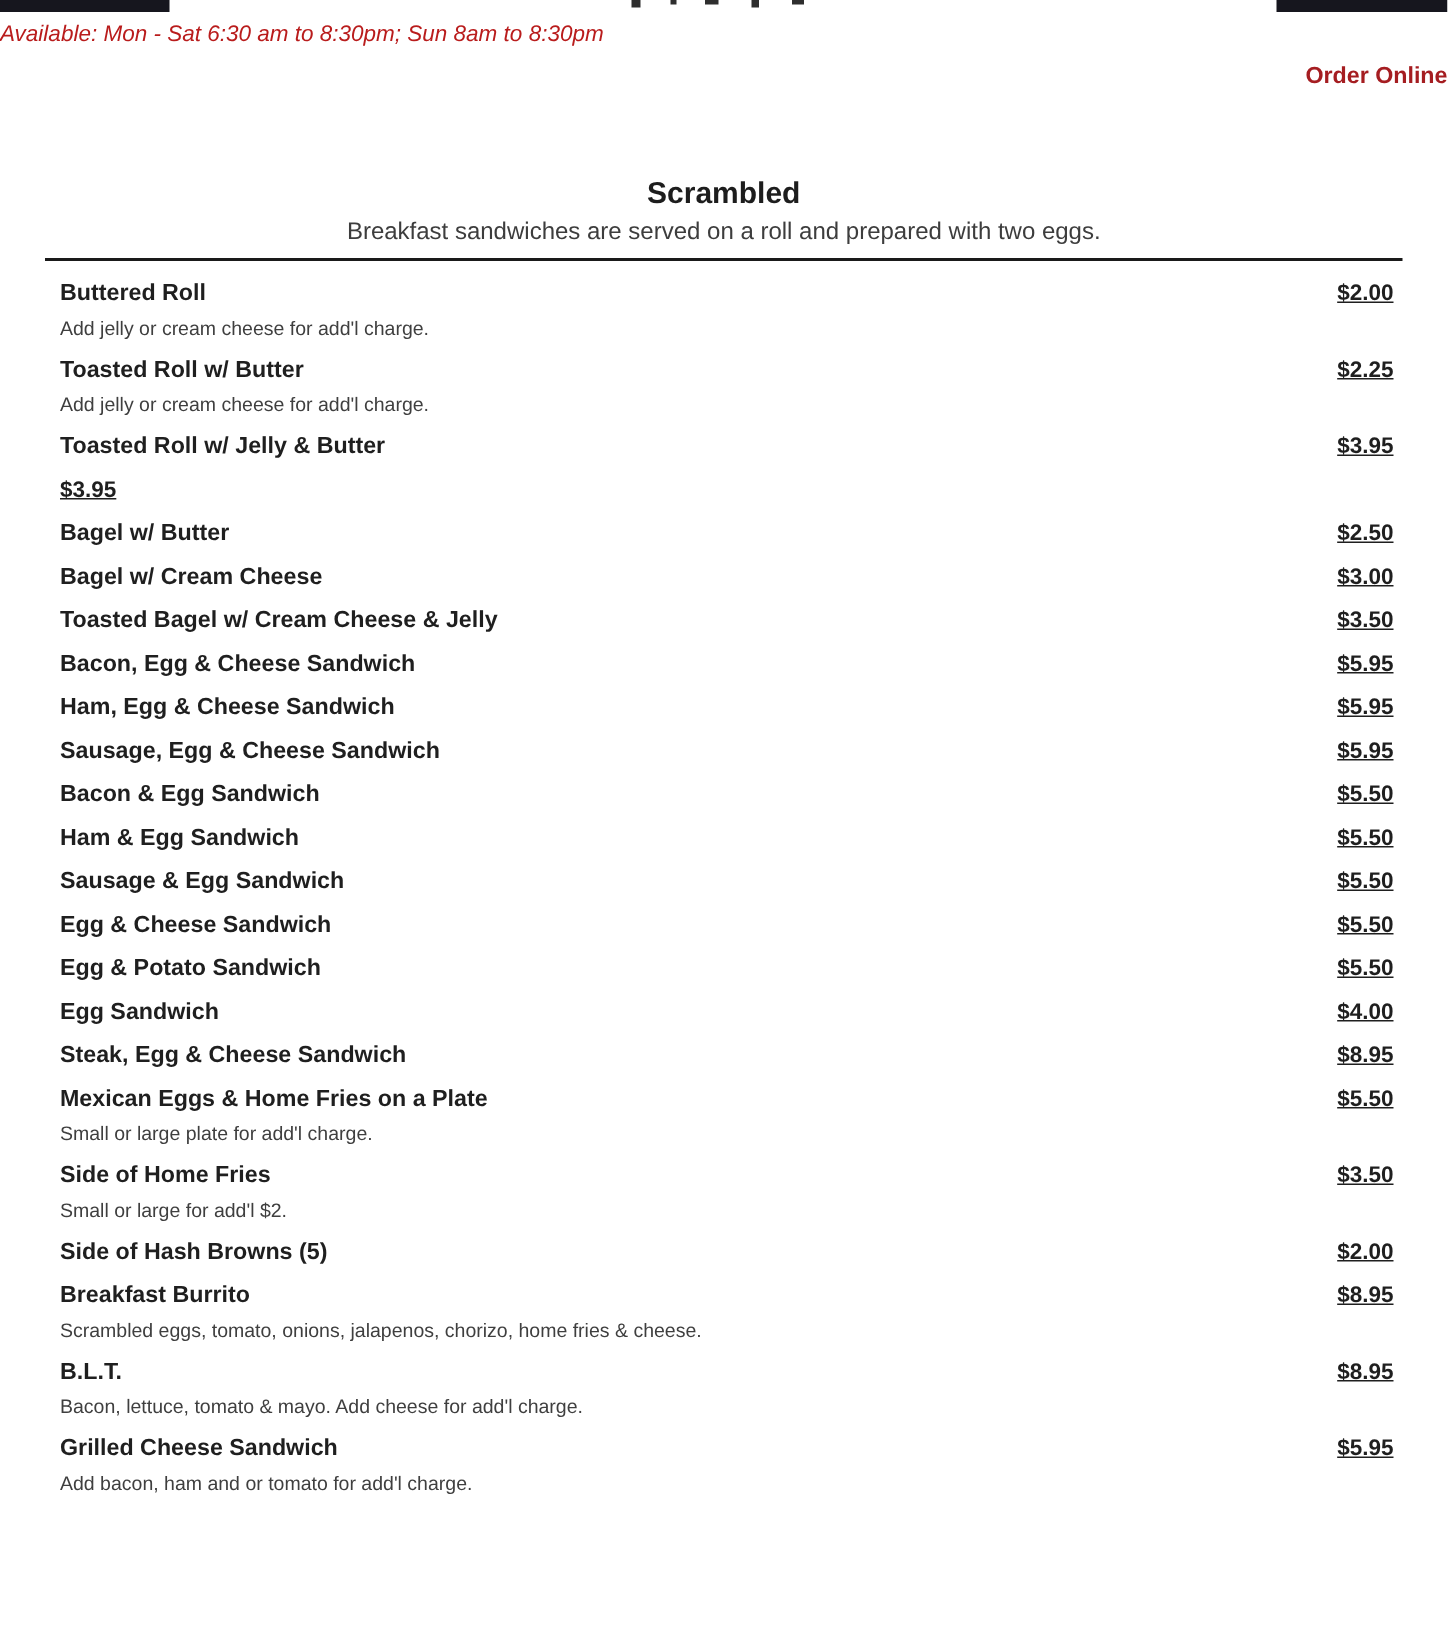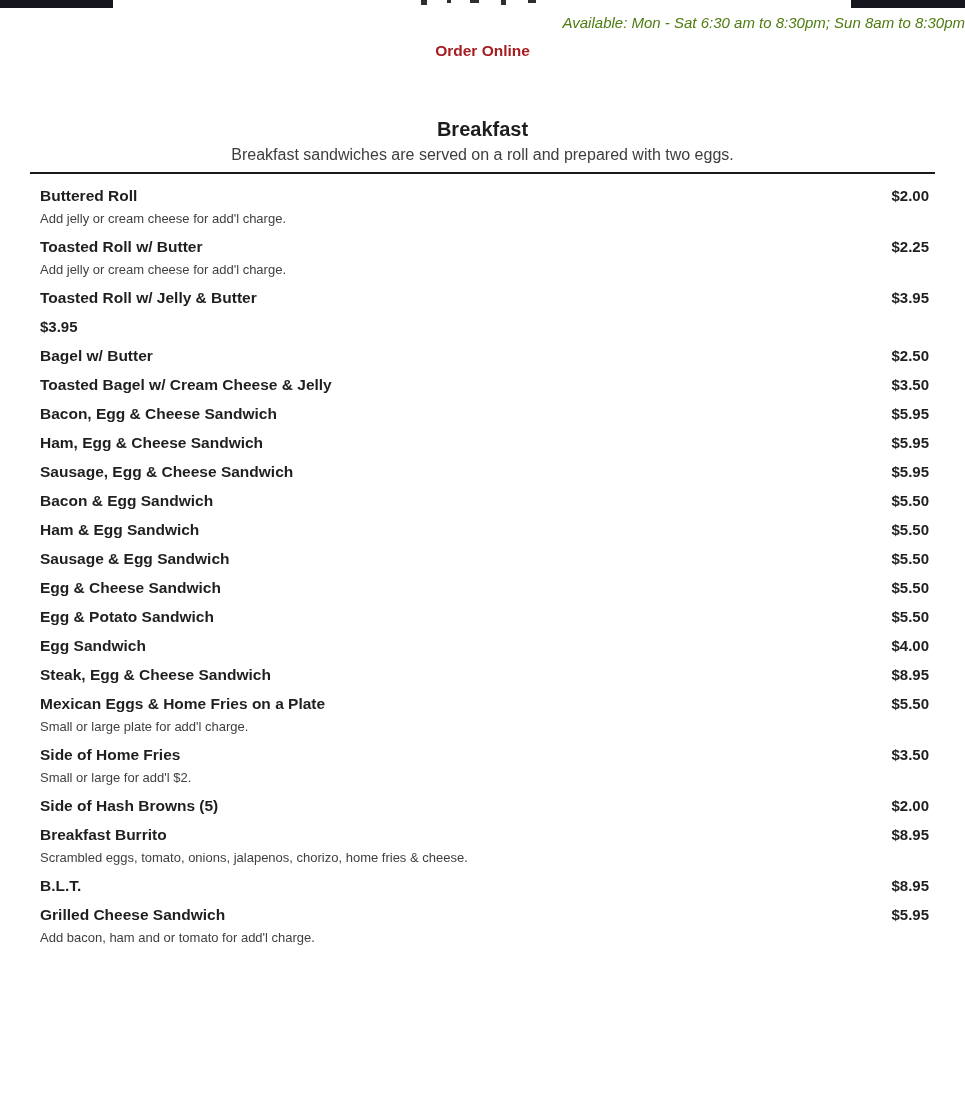--- a/index.html
+++ b/index.html
@@ -21,31 +21,31 @@
   .top-bar.right { right: 0; width: 114px; }
   .frag { position: absolute; background: #2e2e2e; }
   .f1 { left: 421px; top: 0; width: 6px; height: 5px; }
   .f2 { left: 447px; top: 0; width: 4px; height: 3px; }
   .f3 { left: 470px; top: 0; width: 9px; height: 3px; }
   .f4 { left: 501px; top: 0; width: 5px; height: 5px; }
   .f5 { left: 528px; top: 0; width: 8px; height: 3px; }
 
   .availability {
     margin-top: 6px;
-    text-align: right;
+    text-align: left;
     font-style: italic;
     font-size: 15px;
     line-height: 18px;
-    color: #4d7c0f;
+    color: #b91c1c;
   }
 
   .order-online {
     display: block;
     margin-top: 9px;
-    text-align: center;
+    text-align: right;
     font-size: 15.5px;
     line-height: 19px;
     font-weight: 700;
     color: #a51d21;
     text-decoration: none;
     cursor: pointer;
   }
 
   .section-title {
     margin-top: 57px;
@@ -85,20 +85,21 @@
     font-size: 15.5px;
     line-height: 19px;
     color: #1f1f1f;
   }
   .item-price {
     font-weight: 600;
     font-size: 15px;
     line-height: 19px;
     color: #1f1f1f;
     white-space: nowrap;
+    text-decoration: underline;
   }
   .item-note {
     margin-top: 6px;
     font-size: 13px;
     line-height: 16px;
     color: #3f3f3f;
   }
 </style>
 </head>
 <body>
@@ -110,21 +111,21 @@
   <span class="frag f2"></span>
   <span class="frag f3"></span>
   <span class="frag f4"></span>
   <span class="frag f5"></span>
 </div>
 
 <div class="availability">Available: Mon - Sat 6:30 am to 8:30pm; Sun 8am to 8:30pm</div>
 
 <a class="order-online">Order Online</a>
 
-<div class="section-title">Breakfast</div>
+<div class="section-title">Scrambled</div>
 
 <div class="section-subtitle">Breakfast sandwiches are served on a roll and prepared with two eggs.</div>
 
 <div class="rule"></div>
 
 <div class="menu-list">
   <div class="menu-item">
     <div class="row-line">
       <span class="item-name">Buttered Roll</span>
       <span class="item-price">$2.00</span>
@@ -156,20 +157,27 @@
   </div>
 
   <div class="menu-item">
     <div class="row-line">
       <span class="item-name">Bagel w/ Butter</span>
       <span class="item-price">$2.50</span>
     </div>
 
   </div>
 
+  <div class="menu-item">
+    <div class="row-line">
+      <span class="item-name">Bagel w/ Cream Cheese</span>
+      <span class="item-price">$3.00</span>
+    </div>
+
+  </div>
 
   <div class="menu-item">
     <div class="row-line">
       <span class="item-name">Toasted Bagel w/ Cream Cheese &amp; Jelly</span>
       <span class="item-price">$3.50</span>
     </div>
 
   </div>
 
   <div class="menu-item">
@@ -283,20 +291,21 @@
       <span class="item-price">$8.95</span>
     </div>
     <div class="item-note">Scrambled eggs, tomato, onions, jalapenos, chorizo, home fries &amp; cheese.</div>
   </div>
 
   <div class="menu-item">
     <div class="row-line">
       <span class="item-name">B.L.T.</span>
       <span class="item-price">$8.95</span>
     </div>
+    <div class="item-note">Bacon, lettuce, tomato &amp; mayo. Add cheese for add'l charge.</div>
   </div>
 
   <div class="menu-item">
     <div class="row-line">
       <span class="item-name">Grilled Cheese Sandwich</span>
       <span class="item-price">$5.95</span>
     </div>
     <div class="item-note">Add bacon, ham and or tomato for add'l charge.</div>
   </div>
 </div>

